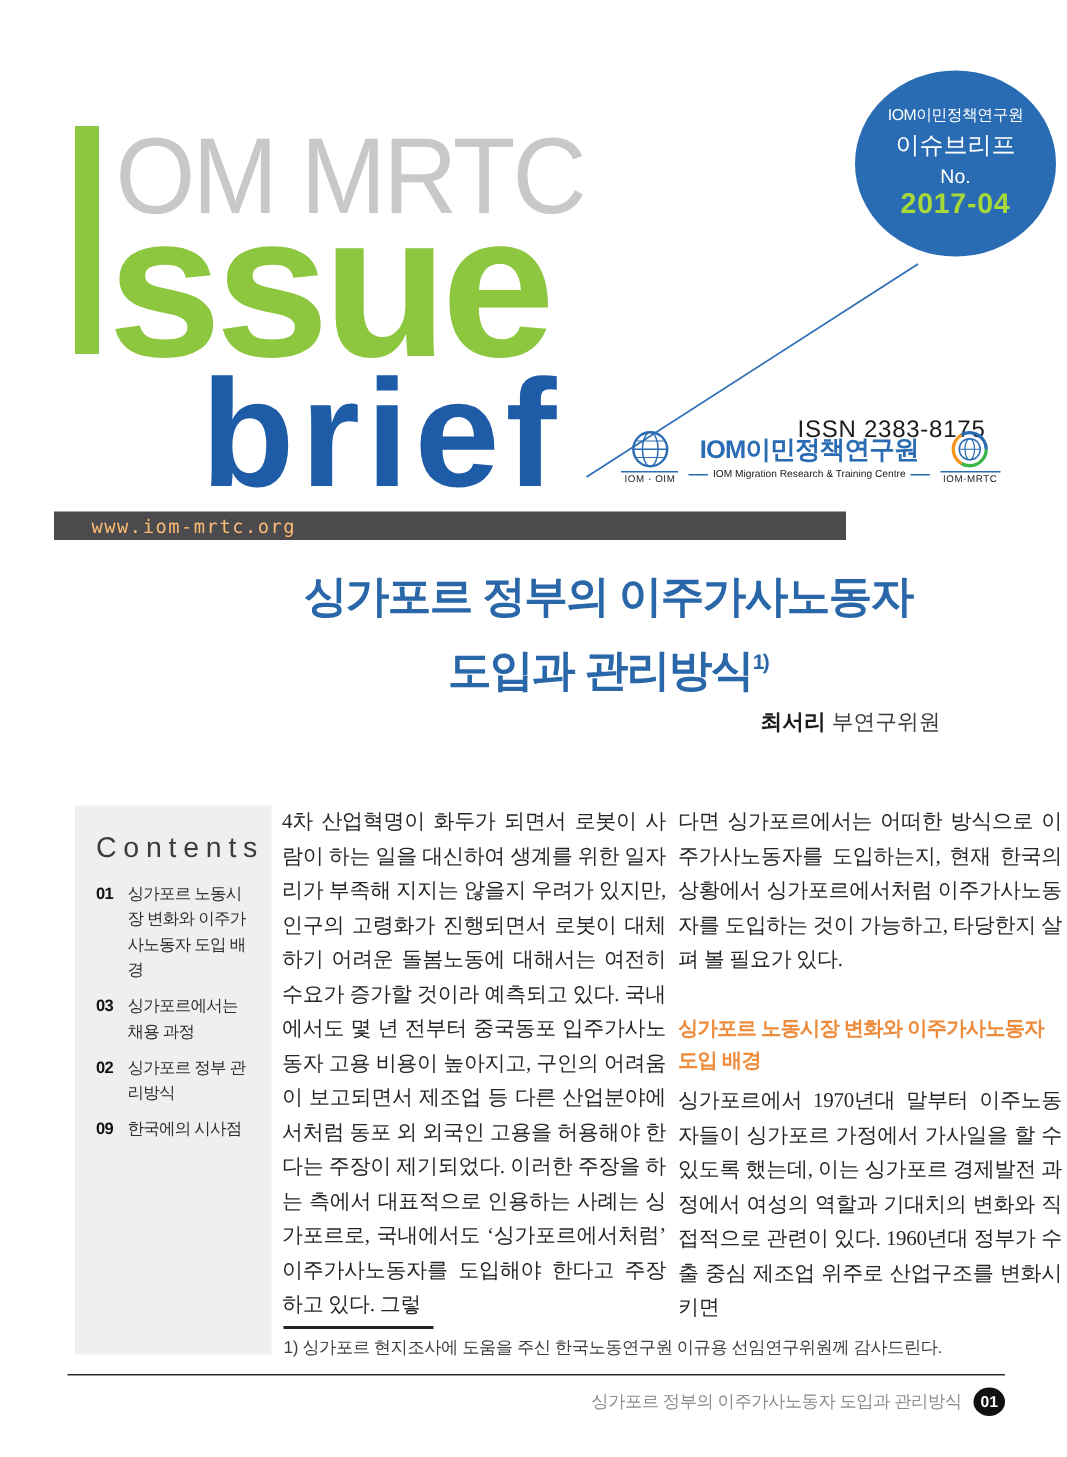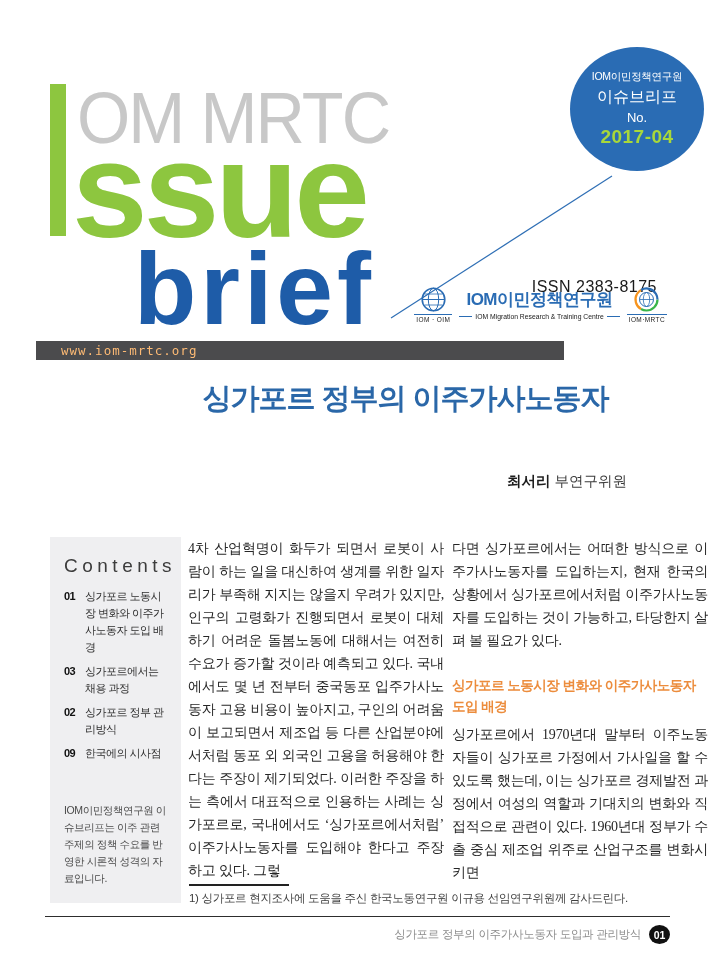--- a/index.html
+++ b/index.html
@@ -132,20 +132,21 @@
       <div class="lgcap">IOM·MRTC</div>
     </div>
   </div>
 
   <div class="abs urlbar">
     <span>www.iom-mrtc.org</span>
   </div>
 
   <div class="abs title">
     <div>싱가포르 정부의 이주가사노동자</div>
+    <div><span>도입과 관리방식</span><sup>1)</sup></div>
   </div>
 
   <div class="abs author">
     <span class="aname">최서리</span>
     <span class="arole">부연구위원</span>
   </div>
 
   <div class="abs sidebar">
     <div class="cheading">Contents</div>
 
@@ -159,21 +160,20 @@
     </div>
     <div class="citem">
       <span class="cnum">02</span>
       <span class="clabel">싱가포르 정부 관리방식</span>
     </div>
     <div class="citem">
       <span class="cnum">09</span>
       <span class="clabel">한국에의 시사점</span>
     </div>
 
-    <div class="cnote">IOM이민정책연구원 이슈브리프는 이주 관련 주제의 정책 수요를 반영한 시론적 성격의 자료입니다.</div>
   </div>
 
   <div class="abs col col-left">4차 산업혁명이 화두가 되면서 로봇이 사람이 하는 일을 대신하여 생계를 위한 일자리가 부족해 지지는 않을지 우려가 있지만, 인구의 고령화가 진행되면서 로봇이 대체하기 어려운 돌봄노동에 대해서는 여전히 수요가 증가할 것이라 예측되고 있다. 국내에서도 몇 년 전부터 중국동포 입주가사노동자 고용 비용이 높아지고, 구인의 어려움이 보고되면서 제조업 등 다른 산업분야에서처럼 동포 외 외국인 고용을 허용해야 한다는 주장이 제기되었다. 이러한 주장을 하는 측에서 대표적으로 인용하는 사례는 싱가포르로, 국내에서도 ‘싱가포르에서처럼’ 이주가사노동자를 도입해야 한다고 주장하고 있다. 그렇</div>
 
   <div class="abs col col-right">
     <p>다면 싱가포르에서는 어떠한 방식으로 이주가사노동자를 도입하는지, 현재 한국의 상황에서 싱가포르에서처럼 이주가사노동자를 도입하는 것이 가능하고, 타당한지 살펴 볼 필요가 있다.</p>
     <div class="sec-head">싱가포르 노동시장 변화와 이주가사노동자 도입 배경</div>
     <p>싱가포르에서 1970년대 말부터 이주노동자들이 싱가포르 가정에서 가사일을 할 수 있도록 했는데, 이는 싱가포르 경제발전 과정에서 여성의 역할과 기대치의 변화와 직접적으로 관련이 있다. 1960년대 정부가 수출 중심 제조업 위주로 산업구조를 변화시키면</p>
   </div>
 

